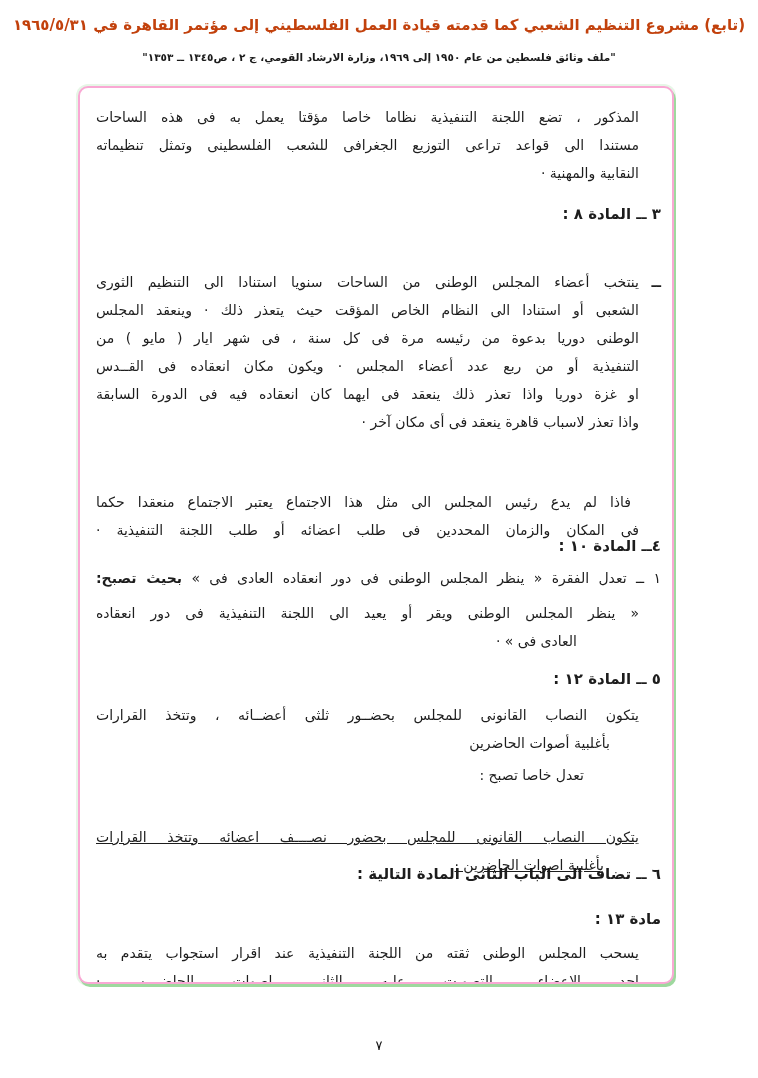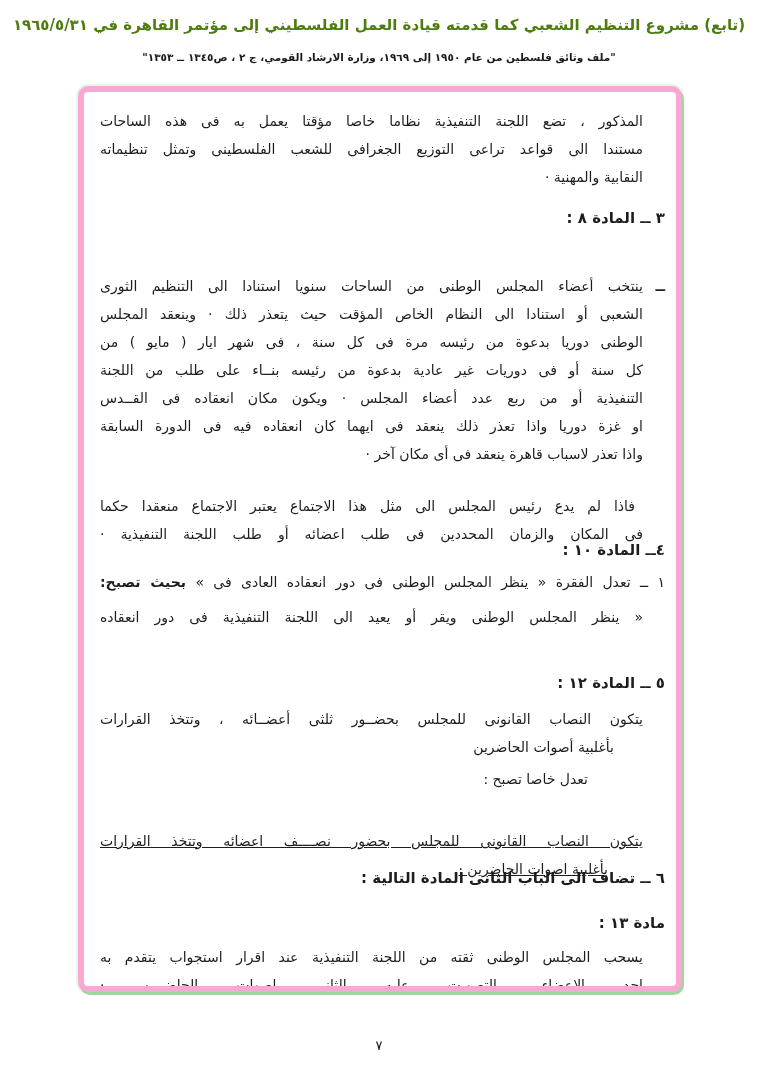--- a/index.html
+++ b/index.html
@@ -3,29 +3,29 @@
 <meta charset="utf-8">
 <style>
   html,body{margin:0;padding:0;}
   body{
     width:758px;height:1078px;position:relative;overflow:hidden;
     background:#ffffff;color:#1d1d1d;
     font-family:"DejaVu Sans",sans-serif;
   }
   .hdr-title{
     position:absolute;top:16px;left:10px;right:10px;text-align:center;
-    direction:rtl;font-weight:bold;font-size:15px;color:#4d7c0f;letter-spacing:0;
+    direction:rtl;font-weight:bold;font-size:15px;color:#c2410c;letter-spacing:0;
   }
   .hdr-sub{
     position:absolute;top:51px;left:10px;right:10px;text-align:center;
     direction:rtl;font-weight:bold;font-size:10.5px;color:#1a1a1a;
   }
   .frame{
     position:absolute;left:78px;top:86px;width:592px;height:894px;
-    background:#ffffff;border:6px solid #f9a8d4;border-radius:10px;
+    background:#ffffff;border:2px solid #f9a8d4;border-radius:10px;
     box-shadow:2px 3px 0 #9ed89e,0 0 0 2px #e6f6e6;
   }
   .content{
     position:absolute;inset:0;direction:rtl;overflow:hidden;
   }
   .blk{
     position:absolute;right:33px;left:16px;
     font-size:14px;line-height:28px;text-align:right;
   }
   .ln{text-align:right;}
@@ -64,39 +64,39 @@
     </div>
 
     <div class="blk b1 heading">٣ ــ المادة ٨ :</div>
 
 
     <div class="blk b3">
       <span class="dashmark">ــ</span>
       <div class="ln jl">ينتخب أعضاء المجلس الوطنى من الساحات سنويا استنادا الى التنظيم الثورى</div>
       <div class="ln jl">الشعبى أو استنادا الى النظام الخاص المؤقت حيث يتعذر ذلك · وينعقد المجلس</div>
       <div class="ln jl">الوطنى دوريا بدعوة من رئيسه مرة فى كل سنة ، فى شهر ايار ( مايو ) من</div>
-      <div class="ln jl">كل سنة أو فى دوريات غير عادية بدعوة من رئيسه بنــاء على طلب من اللجنة</div>
       <div class="ln jl">التنفيذية أو من ربع عدد أعضاء المجلس · ويكون مكان انعقاده فى القــدس</div>
       <div class="ln jl">او غزة دوريا واذا تعذر ذلك ينعقد فى ايهما كان انعقاده فيه فى الدورة السابقة</div>
       <div class="ln">واذا تعذر لاسباب قاهرة ينعقد فى أى مكان آخر ·</div>
     </div>
 
     <div class="blk b4">
       <div class="ln jl mr8">فاذا لم يدع رئيس المجلس الى مثل هذا الاجتماع يعتبر الاجتماع منعقدا حكما</div>
       <div class="ln jl">فى المكان والزمان المحددين فى طلب اعضائه أو طلب اللجنة التنفيذية ·</div>
     </div>
 
     <div class="blk b5 heading">٤ــ المادة ١٠ :</div>
 
     <div class="blk b6 jl outdent">
       <span>١ ــ تعدل الفقرة « ينظر المجلس الوطنى فى دور انعقاده العادى فى » </span><span class="bold">بحيث تصبح:</span>
     </div>
 
     <div class="blk b7">
       <div class="ln jl">« ينظر المجلس الوطنى ويقر أو يعيد الى اللجنة التنفيذية فى دور انعقاده</div>
+      <div class="ln mr62">العادى فى » ·</div>
     </div>
 
     <div class="blk b8 heading">٥ ــ المادة ١٢ :</div>
 
     <div class="blk b9">
       <div class="ln jl">يتكون النصاب القانونى للمجلس بحضــور ثلثى أعضــائه ، وتتخذ القرارات</div>
       <div class="ln mr29">بأغلبية أصوات الحاضرين</div>
     </div>
 
     <div class="blk b10 mr55">تعدل خاصا تصبح :</div>

